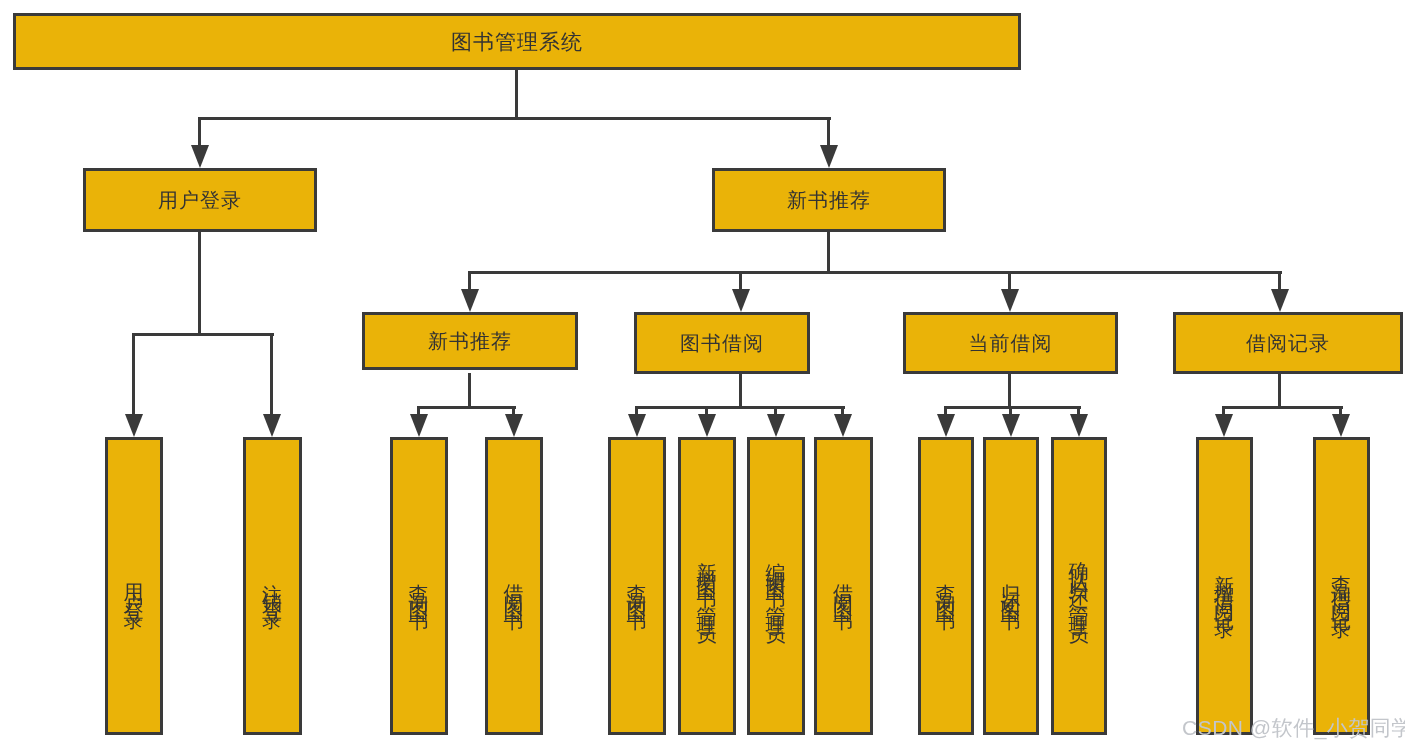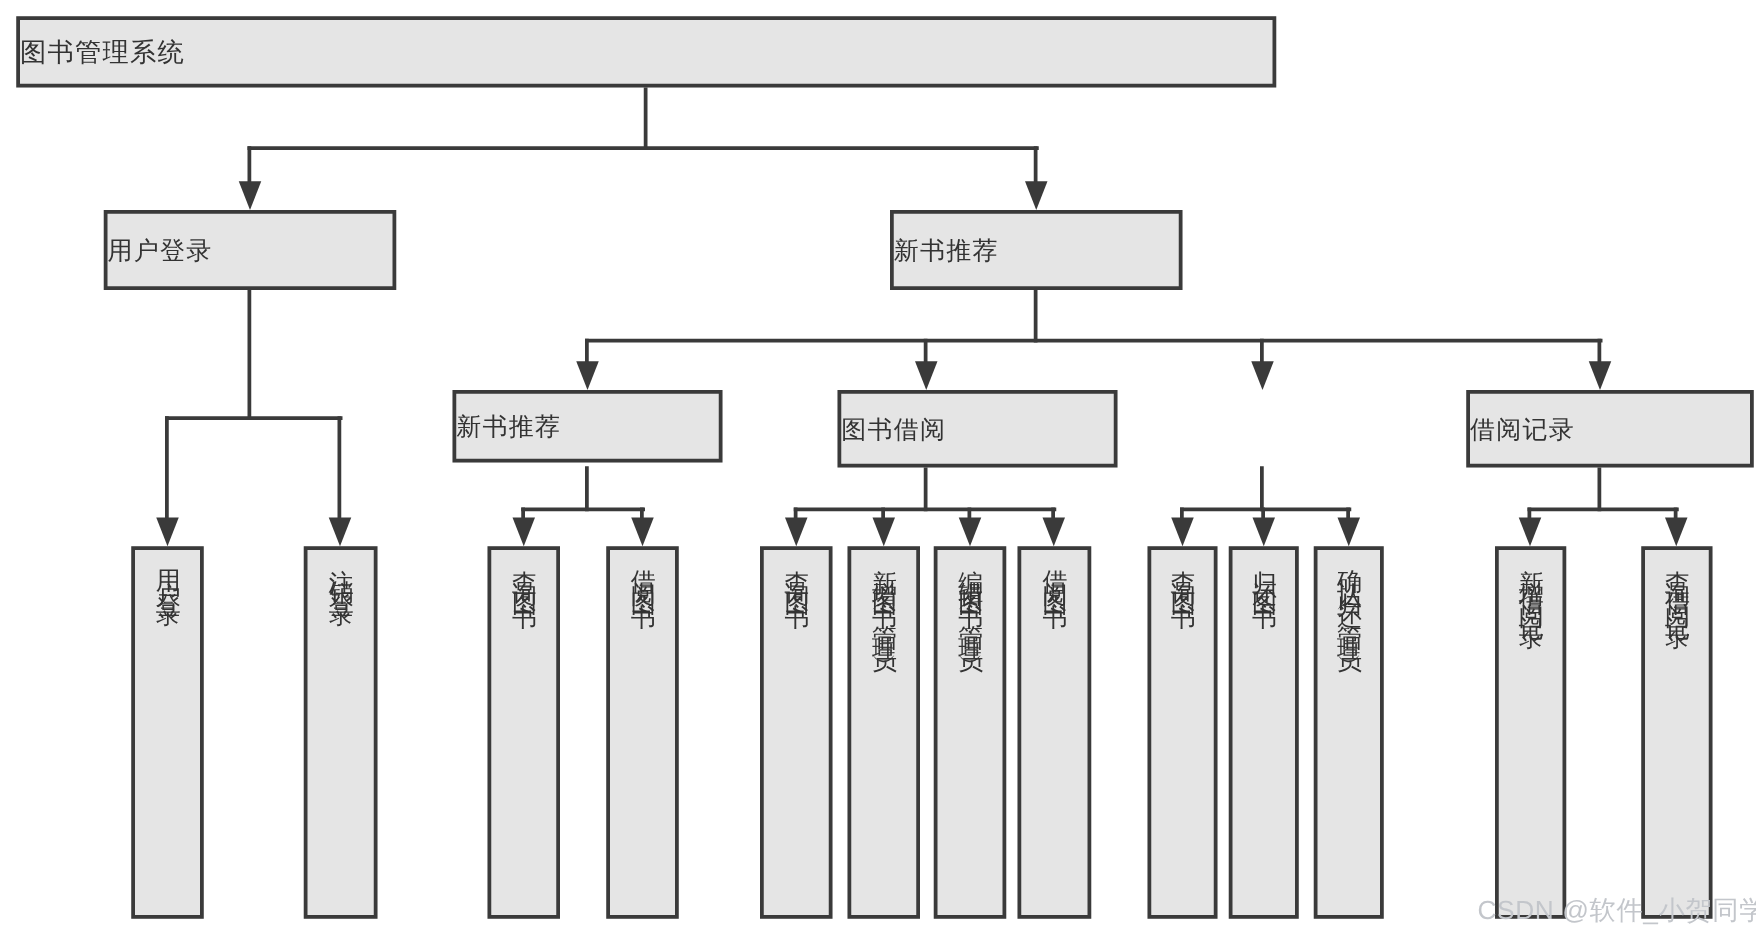--- a/index.html
+++ b/index.html
@@ -7,23 +7,23 @@
     --text:#333333;
     --wm:#c3c6cb;
     --bg:#ffffff;
   }
   *{margin:0;padding:0;box-sizing:border-box;}
   html,body{width:1405px;height:747px;background:var(--bg);overflow:hidden;
     font-family:"Liberation Sans","DejaVu Sans",sans-serif;}
   .canvas{position:relative;width:1405px;height:747px;background:var(--bg);}
   .box{
     position:absolute;
-    background:#e5e5e5;
+    background:#eab308;
     border:3px solid var(--line);
-    display:flex;align-items:center;justify-content:flex-start;
+    display:flex;align-items:center;justify-content:center;
     color:var(--text);
   }
   .hbox{font-size:21px;letter-spacing:1px;}
   .hbox.small{font-size:20px;}
   .vbox{
     font-size:20px;
     writing-mode:vertical-rl;
     text-orientation:mixed;
     letter-spacing:9px;
     line-height:1;
@@ -119,22 +119,25 @@
   <div class="box hbox small" style="left:83px;top:168px;width:234px;height:64px">
     <span>用户登录</span>
   </div>
   <div class="box hbox small" style="left:712px;top:168px;width:234px;height:64px">
     <span>新书推荐</span>
   </div>
 
   <div class="box hbox small" style="left:362px;top:312px;width:216px;height:58px">
     <span>新书推荐</span>
   </div>
-  <div class="box hbox small" style="left:670px;top:312px;width:224px;height:62px">
+  <div class="box hbox small" style="left:634px;top:312px;width:176px;height:62px">
     <span>图书借阅</span>
+  </div>
+  <div class="box hbox small" style="left:903px;top:312px;width:215px;height:62px">
+    <span>当前借阅</span>
   </div>
   <div class="box hbox small" style="left:1173px;top:312px;width:230px;height:62px">
     <span>借阅记录</span>
   </div>
 
   <div class="box vbox" style="left:105px;top:437px;width:58px;height:298px">
     <span>用户登录</span>
   </div>
   <div class="box vbox" style="left:243px;top:437px;width:59px;height:298px">
     <span>注销登录</span>

